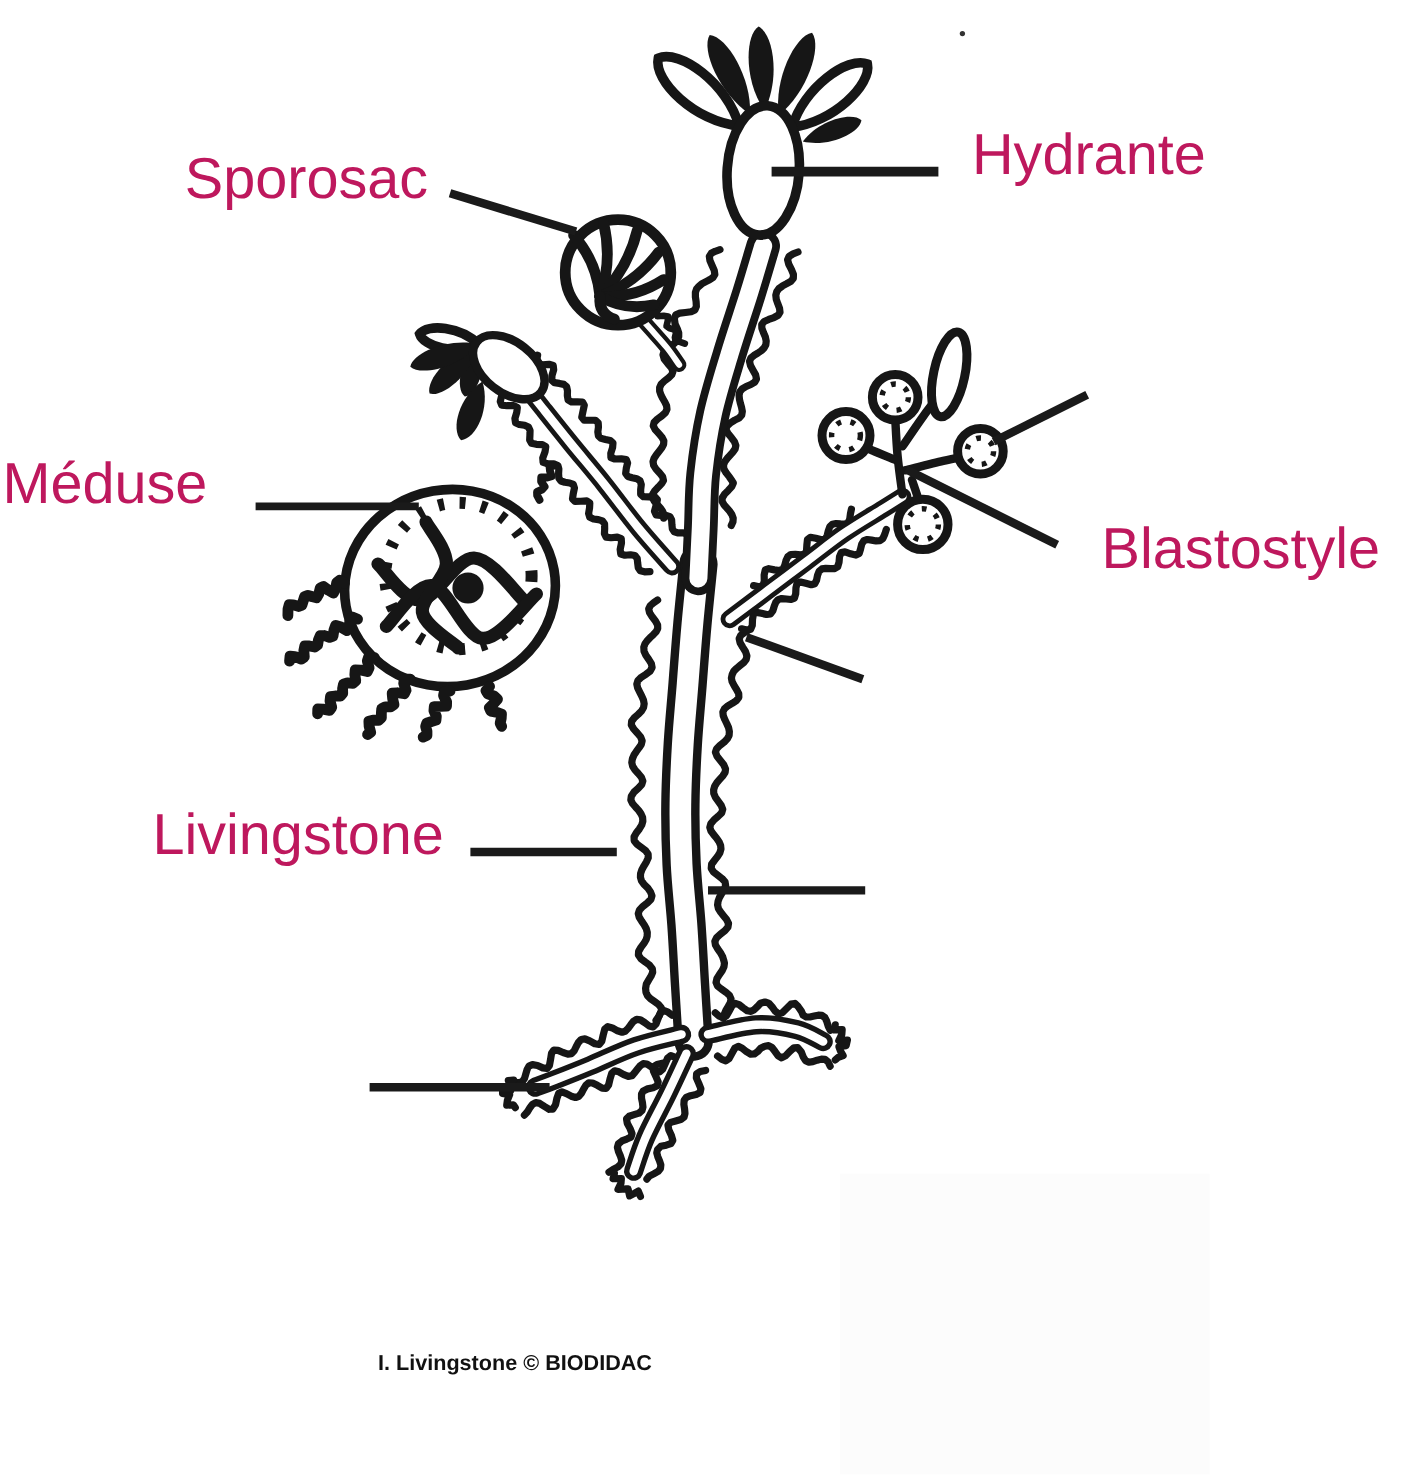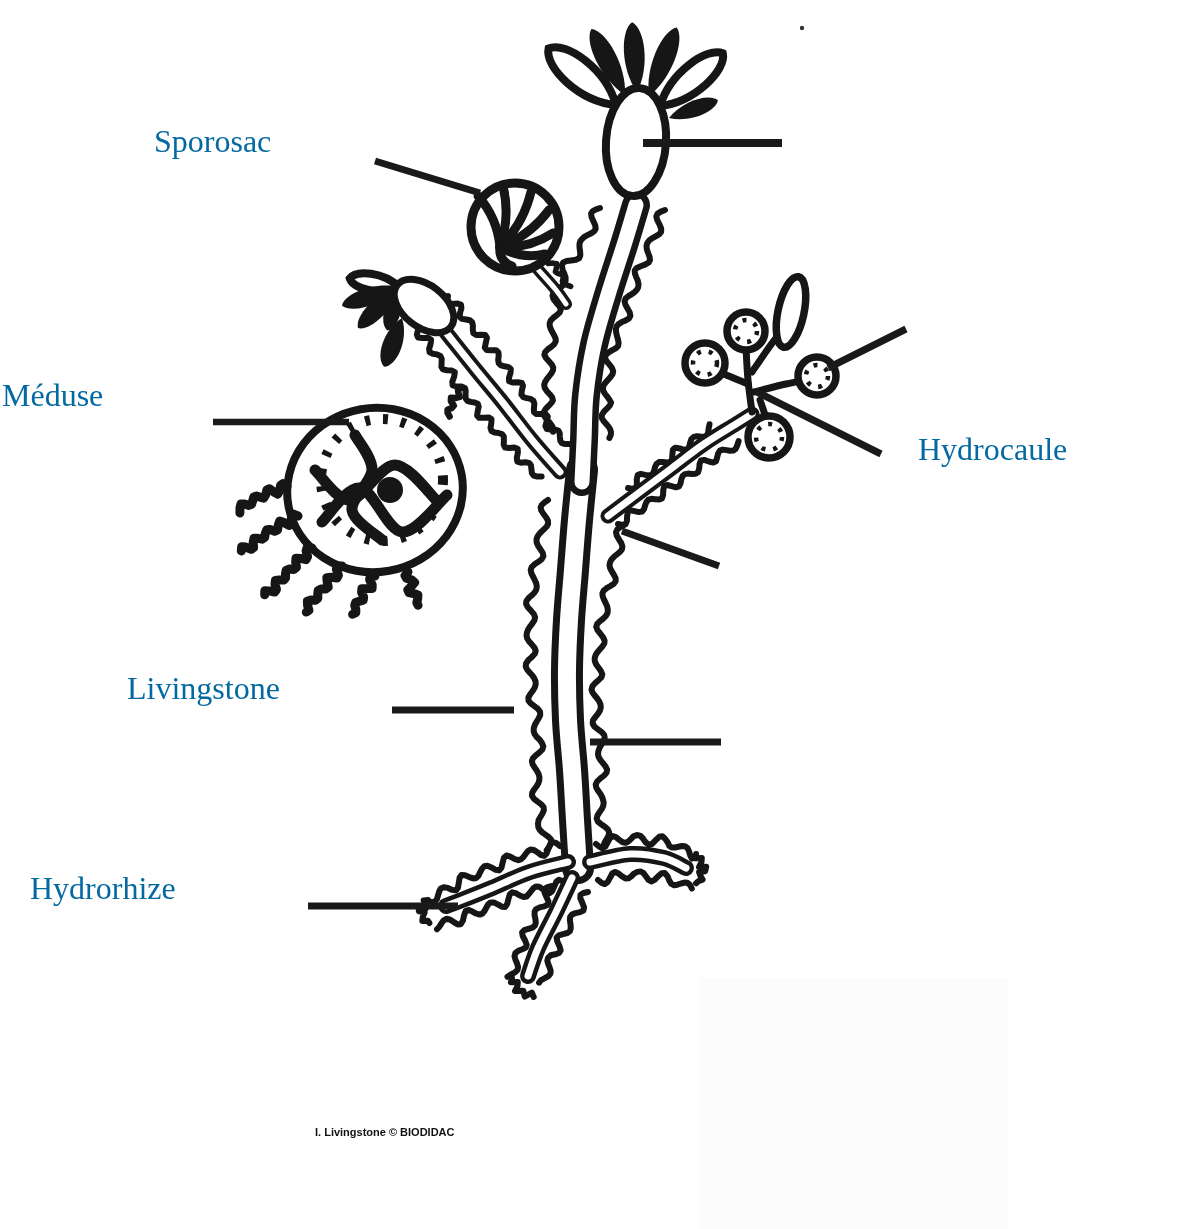--- a/index.html
+++ b/index.html
@@ -1,21 +1,21 @@
 <!DOCTYPE html>
 <html><head>
 <meta charset="utf-8">
 <style>
   html,body{margin:0;padding:0;background:#ffffff;}
   #stage{position:relative;width:1185px;height:1229px;background:#ffffff;overflow:hidden;
          font-family:"Liberation Sans", sans-serif;}
   #artsvg{position:absolute;left:0;top:0;width:1185px;height:1229px;}
-  .lbl{position:absolute;font-size:32px;line-height:1.1;color:#0369a1;white-space:nowrap;
-       font-family:Liberation Serif, serif;}
-  .credit{position:absolute;font-size:11px;font-weight:bold;color:#111;white-space:nowrap;
+  .lbl{position:absolute;font-size:48px;line-height:1.1;color:#be185d;white-space:nowrap;
+       font-family:Liberation Sans, sans-serif;}
+  .credit{position:absolute;font-size:18px;font-weight:bold;color:#111;white-space:nowrap;
        font-family:"Liberation Sans", sans-serif;}
 </style>
 </head>
 <body>
 
 <div id="stage">
   <svg id="artsvg" viewBox="0 0 1185 1229">
       <g>
         <rect x="700" y="978" width="308" height="251" fill="#fcfcfc"></rect>
       </g>
@@ -127,18 +127,18 @@
         <line x1="755" y1="391" x2="881" y2="454" stroke="#1a1a1a" stroke-width="7"></line>
         <line x1="213" y1="422" x2="349" y2="422" stroke="#1a1a1a" stroke-width="6.5"></line>
         <line x1="622" y1="531" x2="719" y2="566" stroke="#1a1a1a" stroke-width="7"></line>
         <line x1="392" y1="710" x2="514" y2="710" stroke="#1a1a1a" stroke-width="7"></line>
         <line x1="590" y1="742" x2="721" y2="742" stroke="#1a1a1a" stroke-width="7"></line>
         <line x1="308" y1="906" x2="458" y2="906" stroke="#1a1a1a" stroke-width="7"></line>
       </g>
     </svg>
 
   <div class="lbl" style="left:154px;top:124px;">Sporosac</div>
-  <div class="lbl" style="left:918px;top:432px;">Hydrocaule</div>
+  <div class="lbl" style="left:810px;top:104px;">Hydrante</div>
+  <div class="lbl" style="left:918px;top:432px;">Blastostyle</div>
   <div class="lbl" style="left:2px;top:378px;">Méduse</div>
   <div class="lbl" style="left:127px;top:671px;">Livingstone</div>
-  <div class="lbl" style="left:30px;top:871px;">Hydrorhize</div>
   <div class="credit" style="left:315px;top:1126px;">I. Livingstone © BIODIDAC</div>
 </div>
 
 </body></html>

